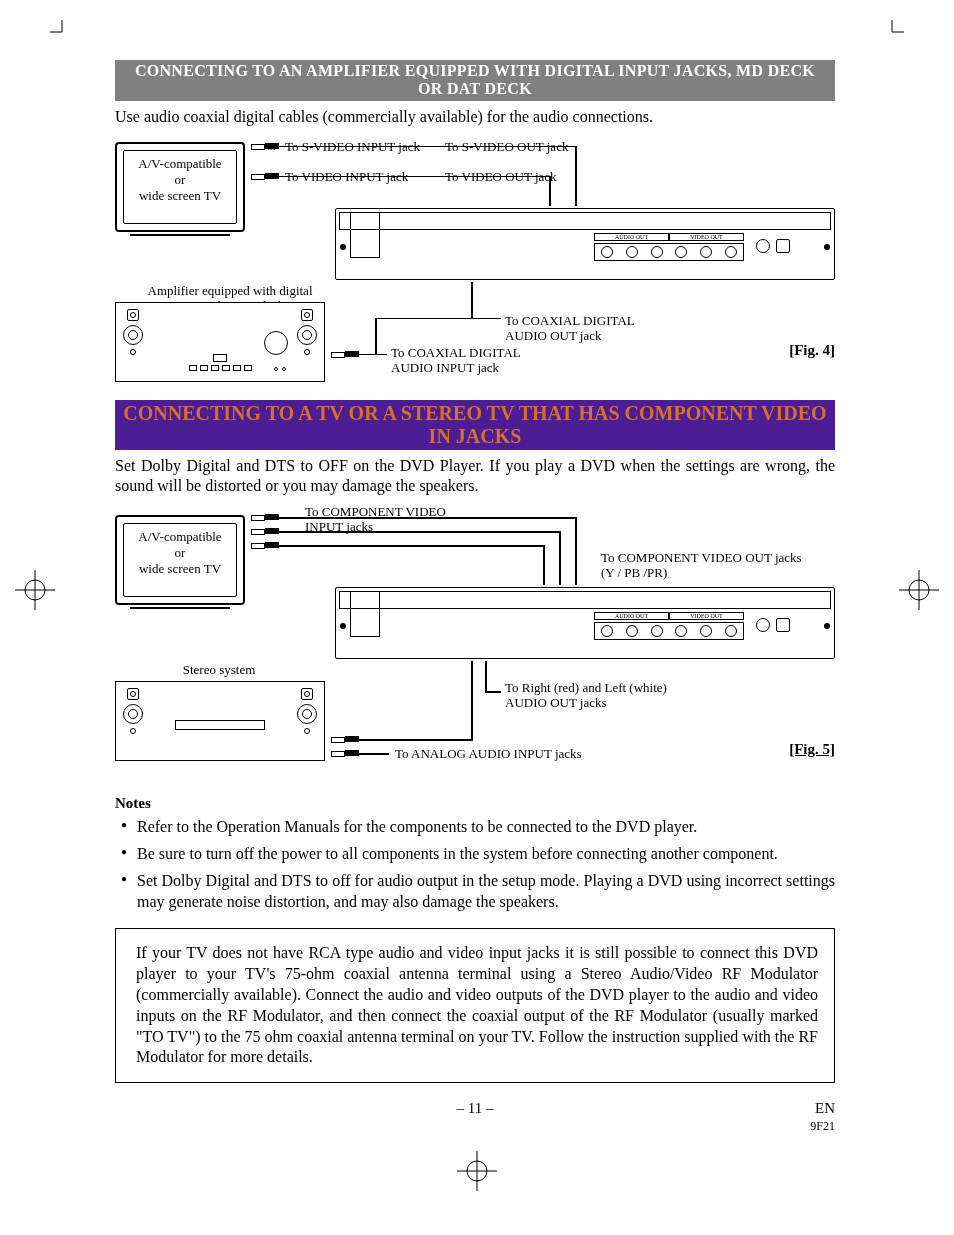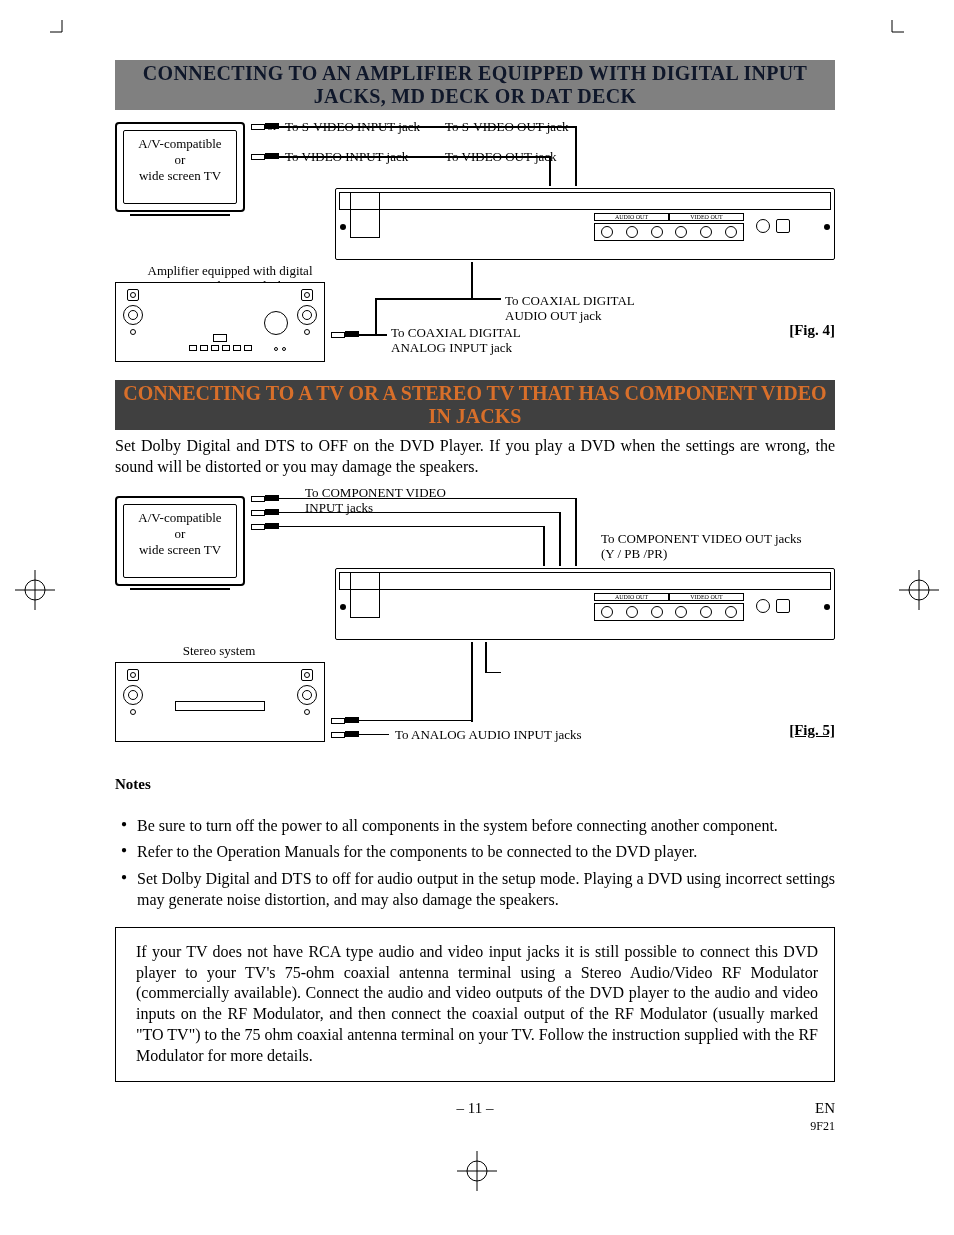--- a/index.html
+++ b/index.html
@@ -21,31 +21,31 @@
   .reg-mark.bottom { bottom: 40px; left: 50%; transform: translateX(-50%); }
 
   .page {
     position: absolute;
     top: 60px;
     left: 115px;
     width: 720px;
   }
   .banner {
     background: #808080;
-    color: #0f172a;
+    color: #ffffff;
     font-weight: bold;
     text-align: center;
-    font-size: 20px;
+    font-size: 16px;
     line-height: 1.15;
     padding: 2px 6px;
     letter-spacing: 0.3px;
     margin-bottom: 6px;
   }
   .banner-orange {
-    background: #404040;
+    background: #4c1d95;
     color: #d86f2a;
     font-weight: bold;
     text-align: center;
     font-size: 20px;
     line-height: 1.15;
     padding: 2px 6px;
     margin-top: 4px;
     margin-bottom: 6px;
   }
   .body-text {
@@ -167,21 +167,21 @@
   }
   .plug::before{
     content:"";position:absolute;left:0;top:1px;width:14px;height:6px;background:#000;
   }
   .plug::after{
     content:"";position:absolute;right:0;top:2px;width:12px;height:4px;border:1px solid #000;
   }
   .plug.rev::before{left:auto;right:0;}
   .plug.rev::after{right:auto;left:0;}
 
-  .notes-head { font-weight: bold; font-size: 15px; margin-top: 10px; margin-bottom: 23px; }
+  .notes-head { font-weight: bold; font-size: 15px; margin-top: 10px; margin-bottom: 5px; }
   .notes ul { list-style: none; padding-left: 10px; }
   .notes li {
     font-size: 16px; line-height: 1.3; margin-bottom: 6px;
     padding-left: 12px; position: relative; text-align: justify;
   }
   .notes li::before {
     content: "●"; position: absolute; left: -4px; top: 1px; font-size: 10px;
   }
 
   .howto-box {
@@ -230,20 +230,21 @@
 <div class="reg-mark bottom">
   <svg width="40" height="40">
       <circle cx="20" cy="20" r="10" stroke="#000" fill="none"></circle>
       <path d="M20 0 V40 M0 20 H40" stroke="#000"></path>
     </svg>
 </div>
 
 <div class="page">
 
   <div class="banner">CONNECTING TO AN AMPLIFIER EQUIPPED WITH DIGITAL INPUT JACKS, MD DECK OR DAT DECK</div>
+  <div class="body-text">Use audio coaxial digital cables (commercially available) for the audio connections.</div>
 
   <div class="figure-area fig4">
 
     <div class="tv" style="top:6px;left:0;">
       <div>A/V-compatible</div>
       <div>or</div>
       <div>wide screen TV</div>
     </div>
 
     <div class="plug rev" style="top:6px;left:136px;"></div>
@@ -323,21 +324,21 @@
             <i></i>
             <i></i>
           </div>
       </div>
     </div>
 
     <div class="plug rev" style="top:214px;left:216px;"></div>
     <div class="line lineH" style="top:218px;left:244px;width:28px;"></div>
     <div class="label" style="top:210px;left:276px;">
       <div>To COAXIAL DIGITAL</div>
-      <div>ANALOG INPUT jack</div>
+      <div>AUDIO INPUT jack</div>
     </div>
     <div class="line lineV" style="top:182px;left:260px;height:36px;"></div>
     <div class="line lineH" style="top:182px;left:260px;width:96px;"></div>
 
     <div class="fig-num" style="top:206px;right:0;">[Fig. 4]</div>
   </div>
 
   <div class="banner-orange">CONNECTING TO A TV OR A STEREO TV THAT HAS COMPONENT VIDEO IN JACKS</div>
   <div class="body-text">Set Dolby Digital and DTS to OFF on the DVD Player. If you play a DVD when the settings are wrong, the sound will be distorted or you may damage the speakers.</div>
 
@@ -389,20 +390,24 @@
       </div>
       <div class="right-jacks">
           <div class="jack"></div>
           <div class="jack hex"></div>
         </div>
     </div>
 
     <div class="line lineV" style="top:156px;left:370px;height:30px;"></div>
     <div class="line lineV" style="top:156px;left:356px;height:80px;"></div>
     <div class="line lineH" style="top:186px;left:370px;width:16px;"></div>
+    <div class="label" style="top:176px;left:390px;">
+      <div>To Right (red) and Left (white)</div>
+      <div>AUDIO OUT jacks</div>
+    </div>
 
     <div class="amp-label" style="top:158px;left:44px;width:120px;">Stereo system</div>
     <div class="amp stereo" style="top:176px;left:0;">
       <div class="speaker-l">
           <div class="spk-top"></div>
           <div class="spk-big"></div>
           <div class="spk-sm"></div>
         </div>
       <div class="speaker-r">
           <div class="spk-top"></div>
@@ -419,22 +424,22 @@
     <div class="line lineH" style="top:234px;left:244px;width:112px;"></div>
     <div class="line lineH" style="top:248px;left:244px;width:30px;"></div>
     <div class="label" style="top:242px;left:280px;">To ANALOG AUDIO INPUT jacks</div>
 
     <div class="fig-num" style="top:236px;right:0;text-decoration:underline;">[Fig. 5]</div>
   </div>
 
   <div class="notes">
     <div class="notes-head">Notes</div>
     <ul>
+      <li>Refer to the Operation Manuals for the components to be connected to the DVD player.</li>
       <li>Be sure to turn off the power to all components in the system before connecting another component.</li>
-      <li>Refer to the Operation Manuals for the components to be connected to the DVD player.</li>
       <li>Set Dolby Digital and DTS to off for audio output in the setup mode. Playing a DVD using incorrect settings may generate noise distortion, and may also damage the speakers.</li>
     </ul>
   </div>
 
   <div class="howto-box">
     <div class="howto-body">If your TV does not have RCA type audio and video input jacks it is still possible to connect this DVD player to your TV's 75-ohm coaxial antenna terminal using a Stereo Audio/Video RF Modulator (commercially available). Connect the audio and video outputs of the DVD player to the audio and video inputs on the RF Modulator, and then connect the coaxial output of the RF Modulator (usually marked "TO TV") to the 75 ohm coaxial antenna terminal on your TV. Follow the instruction supplied with the RF Modulator for more details.</div>
   </div>
 
 </div>
 

